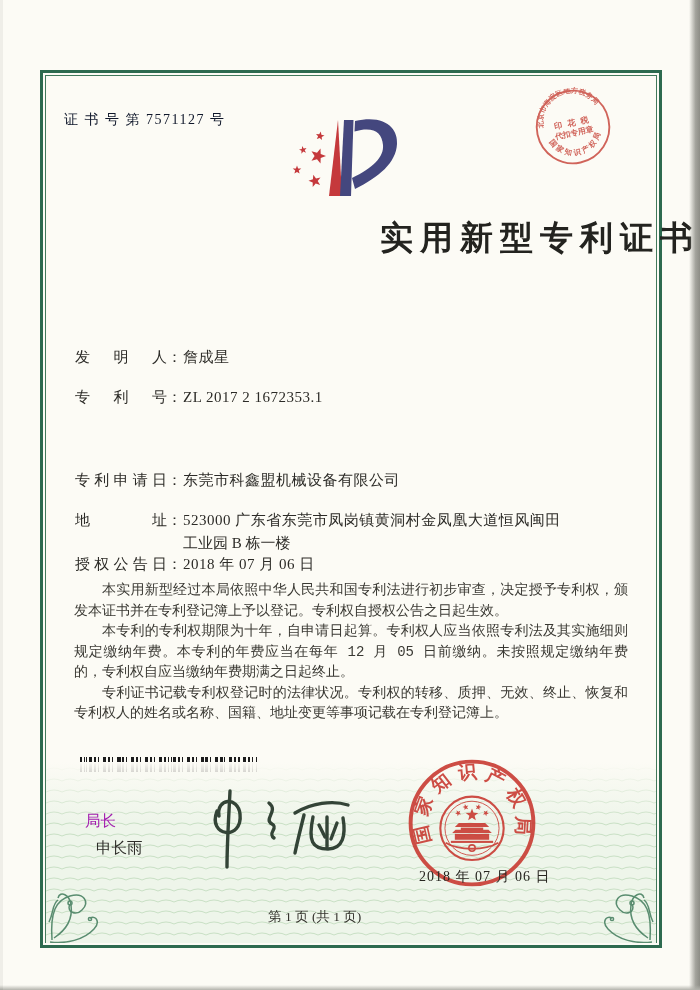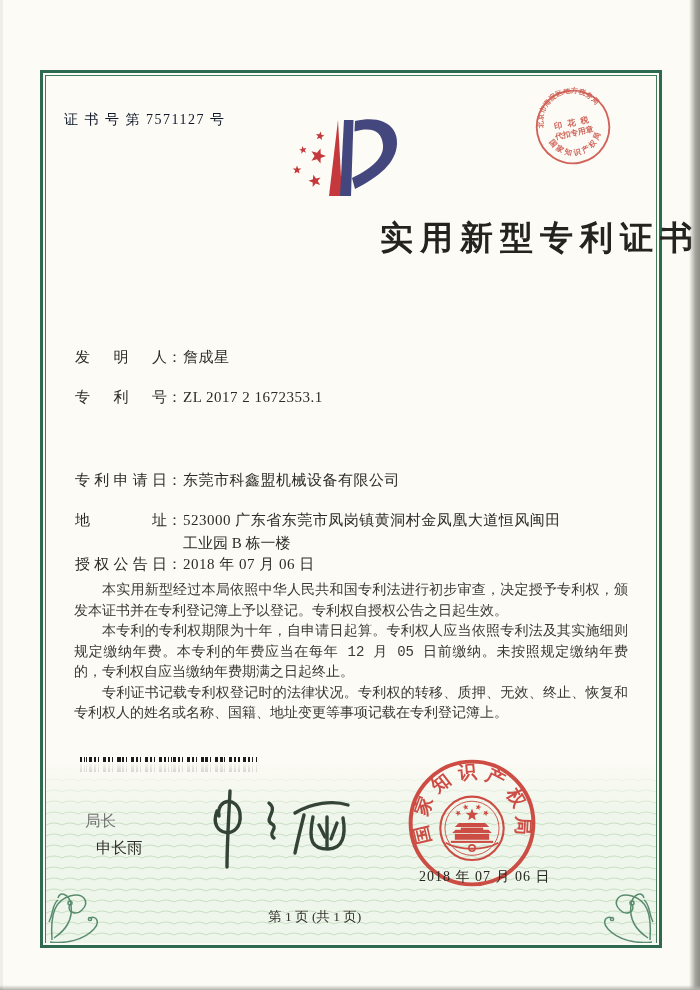--- a/index.html
+++ b/index.html
@@ -27,21 +27,21 @@
          text-align:justify;color:#3a3933;}
   .paras p{margin:0;text-indent:2em;font-family:Liberation Mono, monospace;}
   .greenpanel{left:46px;top:762px;width:610px;height:181px;background:#eef5ea;}
   .greenpanel .fade{position:absolute;left:0;top:0;width:100%;height:60px;
          background:linear-gradient(180deg,#fcfbf5,rgba(252,251,245,0));z-index:2;}
   .waves-svg{position:absolute;left:0;top:0;}
   .barcode{left:80px;top:757px;width:177px;height:15px;
     background:
       repeating-linear-gradient(90deg,#1c1c1c 0 2px,rgba(0,0,0,0) 2px 4px,#1c1c1c 4px 5px,rgba(0,0,0,0) 5px 9px,#1c1c1c 9px 12px,rgba(0,0,0,0) 12px 14px),
       repeating-linear-gradient(90deg,rgba(0,0,0,0) 0 6px,#1c1c1c 6px 7px,rgba(0,0,0,0) 7px 17px);}
-  .director{left:85px;top:811px;font-size:15.5px;color:#737373;z-index:3;}
+  .director{left:85px;top:811px;font-size:15.5px;color:#a21caf;z-index:3;}
   .dname{left:96px;top:838px;font-size:15.5px;color:#2e2d29;z-index:3;}
   .sig{left:195px;top:783px;z-index:3;}
   .stamp-tax{left:534px;top:88px;width:78px;height:78px;transform:rotate(-12deg);opacity:.85;}
   .stamp-office{left:406px;top:757px;width:132px;height:132px;opacity:.9;z-index:3;}
   .issue-date{left:419px;top:868px;font-size:14px;letter-spacing:1px;color:#26251f;z-index:4;}
   .pagefoot{left:268px;top:908px;font-size:13.5px;color:#34332d;z-index:4;}
   .logo{left:285px;top:113px;}
   svg text{font-family:"Liberation Serif","DejaVu Serif",serif;}
 </style>
 </head>

